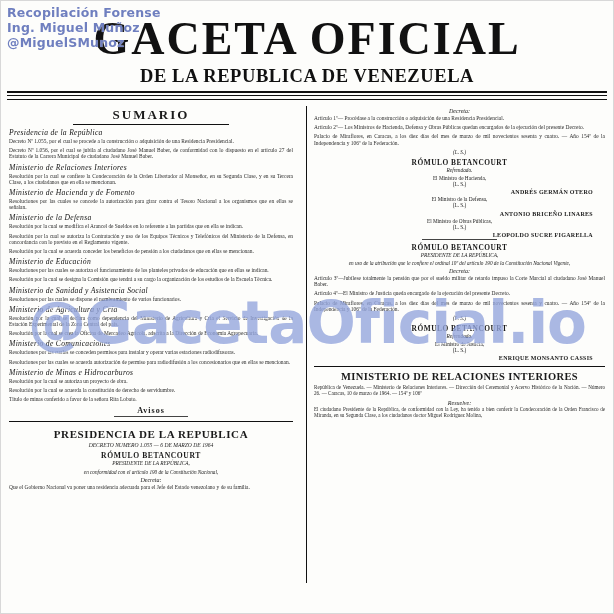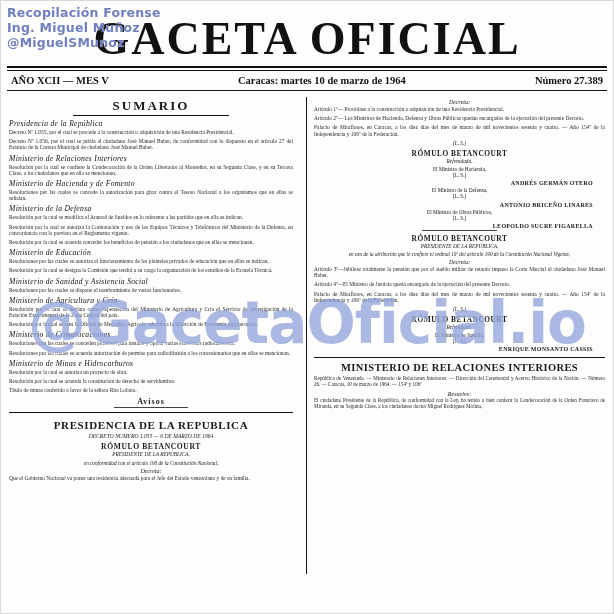--- a/index.html
+++ b/index.html
@@ -270,28 +270,24 @@
   <div class="wm-topleft">
     <div>Recopilación Forense</div>
     <div>Ing. Miguel Muñoz</div>
     <div>@MiguelSMunoz</div>
   </div>
 
   <div class="wm-center">@GacetaOficial.io</div>
 
   <div class="masthead">
     <div class="gaceta-title">GACETA OFICIAL</div>
+    <div class="gaceta-sub">DE LA REPUBLICA DE VENEZUELA</div>
   </div>
   <hr class="rule-thick">
   <hr class="rule-thin">
-  <div class="issueline">
-    <span>AÑO XCII — MES V</span>
-    <span class="mid">Caracas: martes 10 de marzo de 1964</span>
-    <span>Número 27.389</span>
-  </div>
   <hr class="rule-thin">
 
   <div class="body-cols">
 
     <div class="col col-left">
 
       <div class="sumario-head">SUMARIO</div>
       <hr class="sumario-rule">
 
       <div class="sec-head italic">Presidencia de la República</div>

